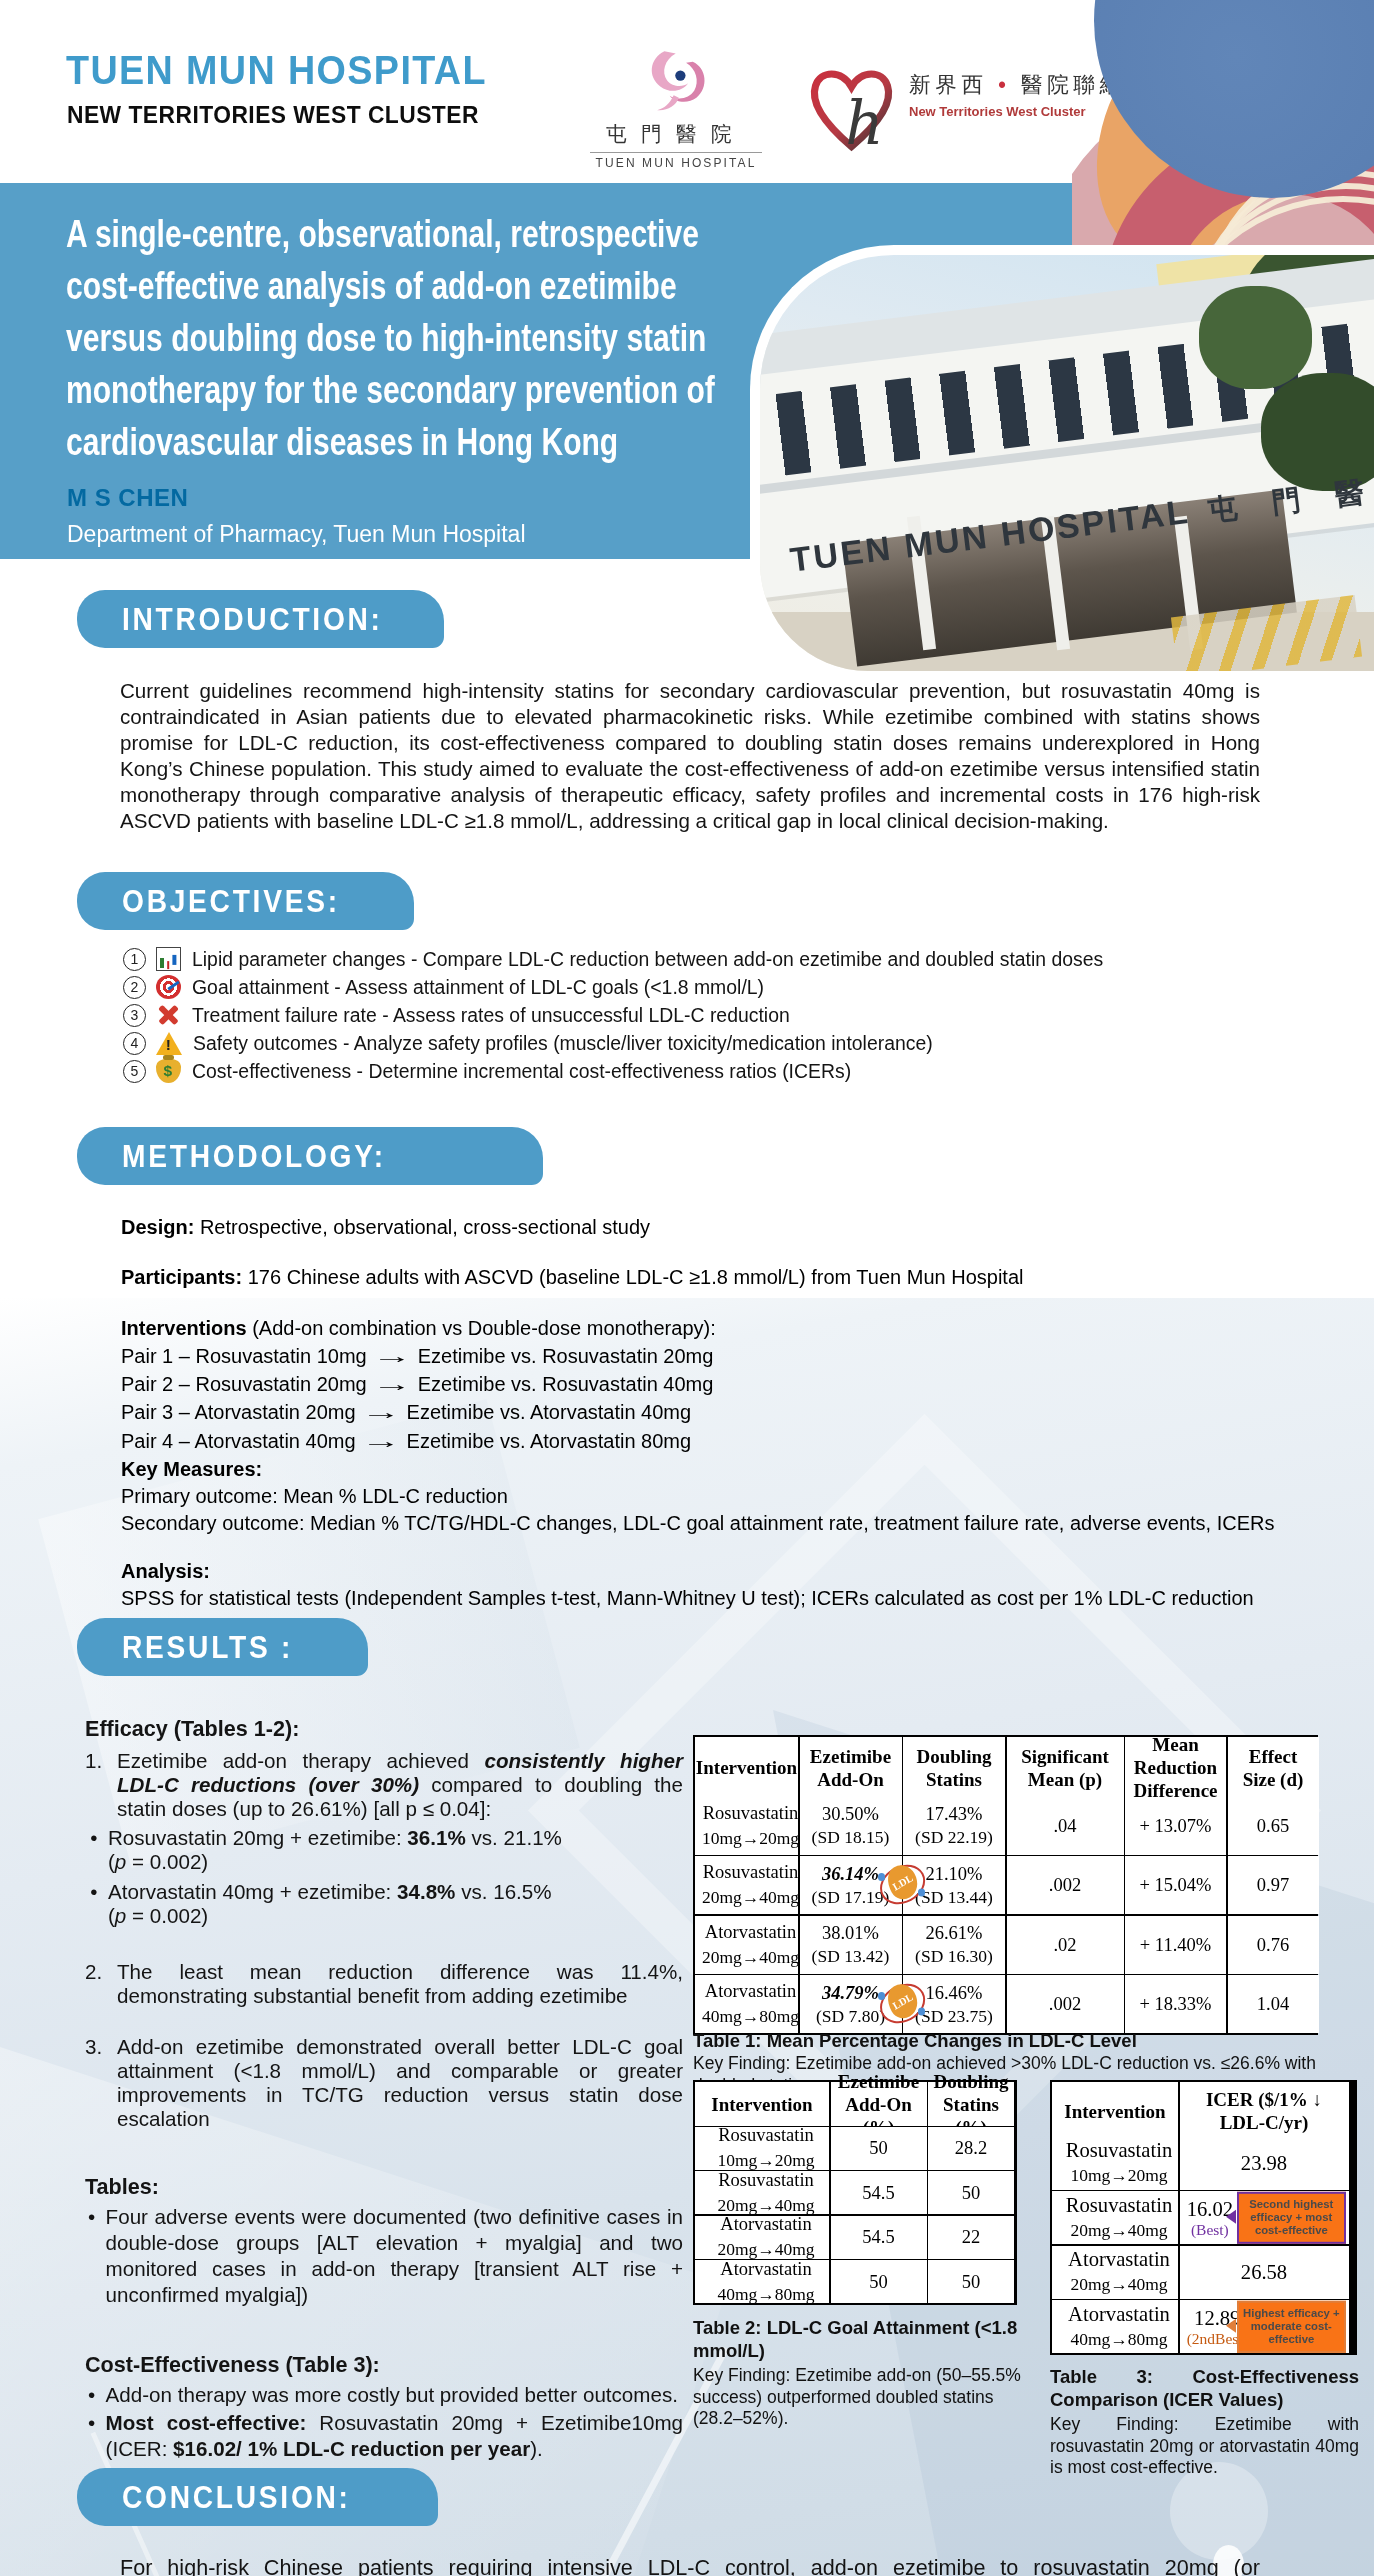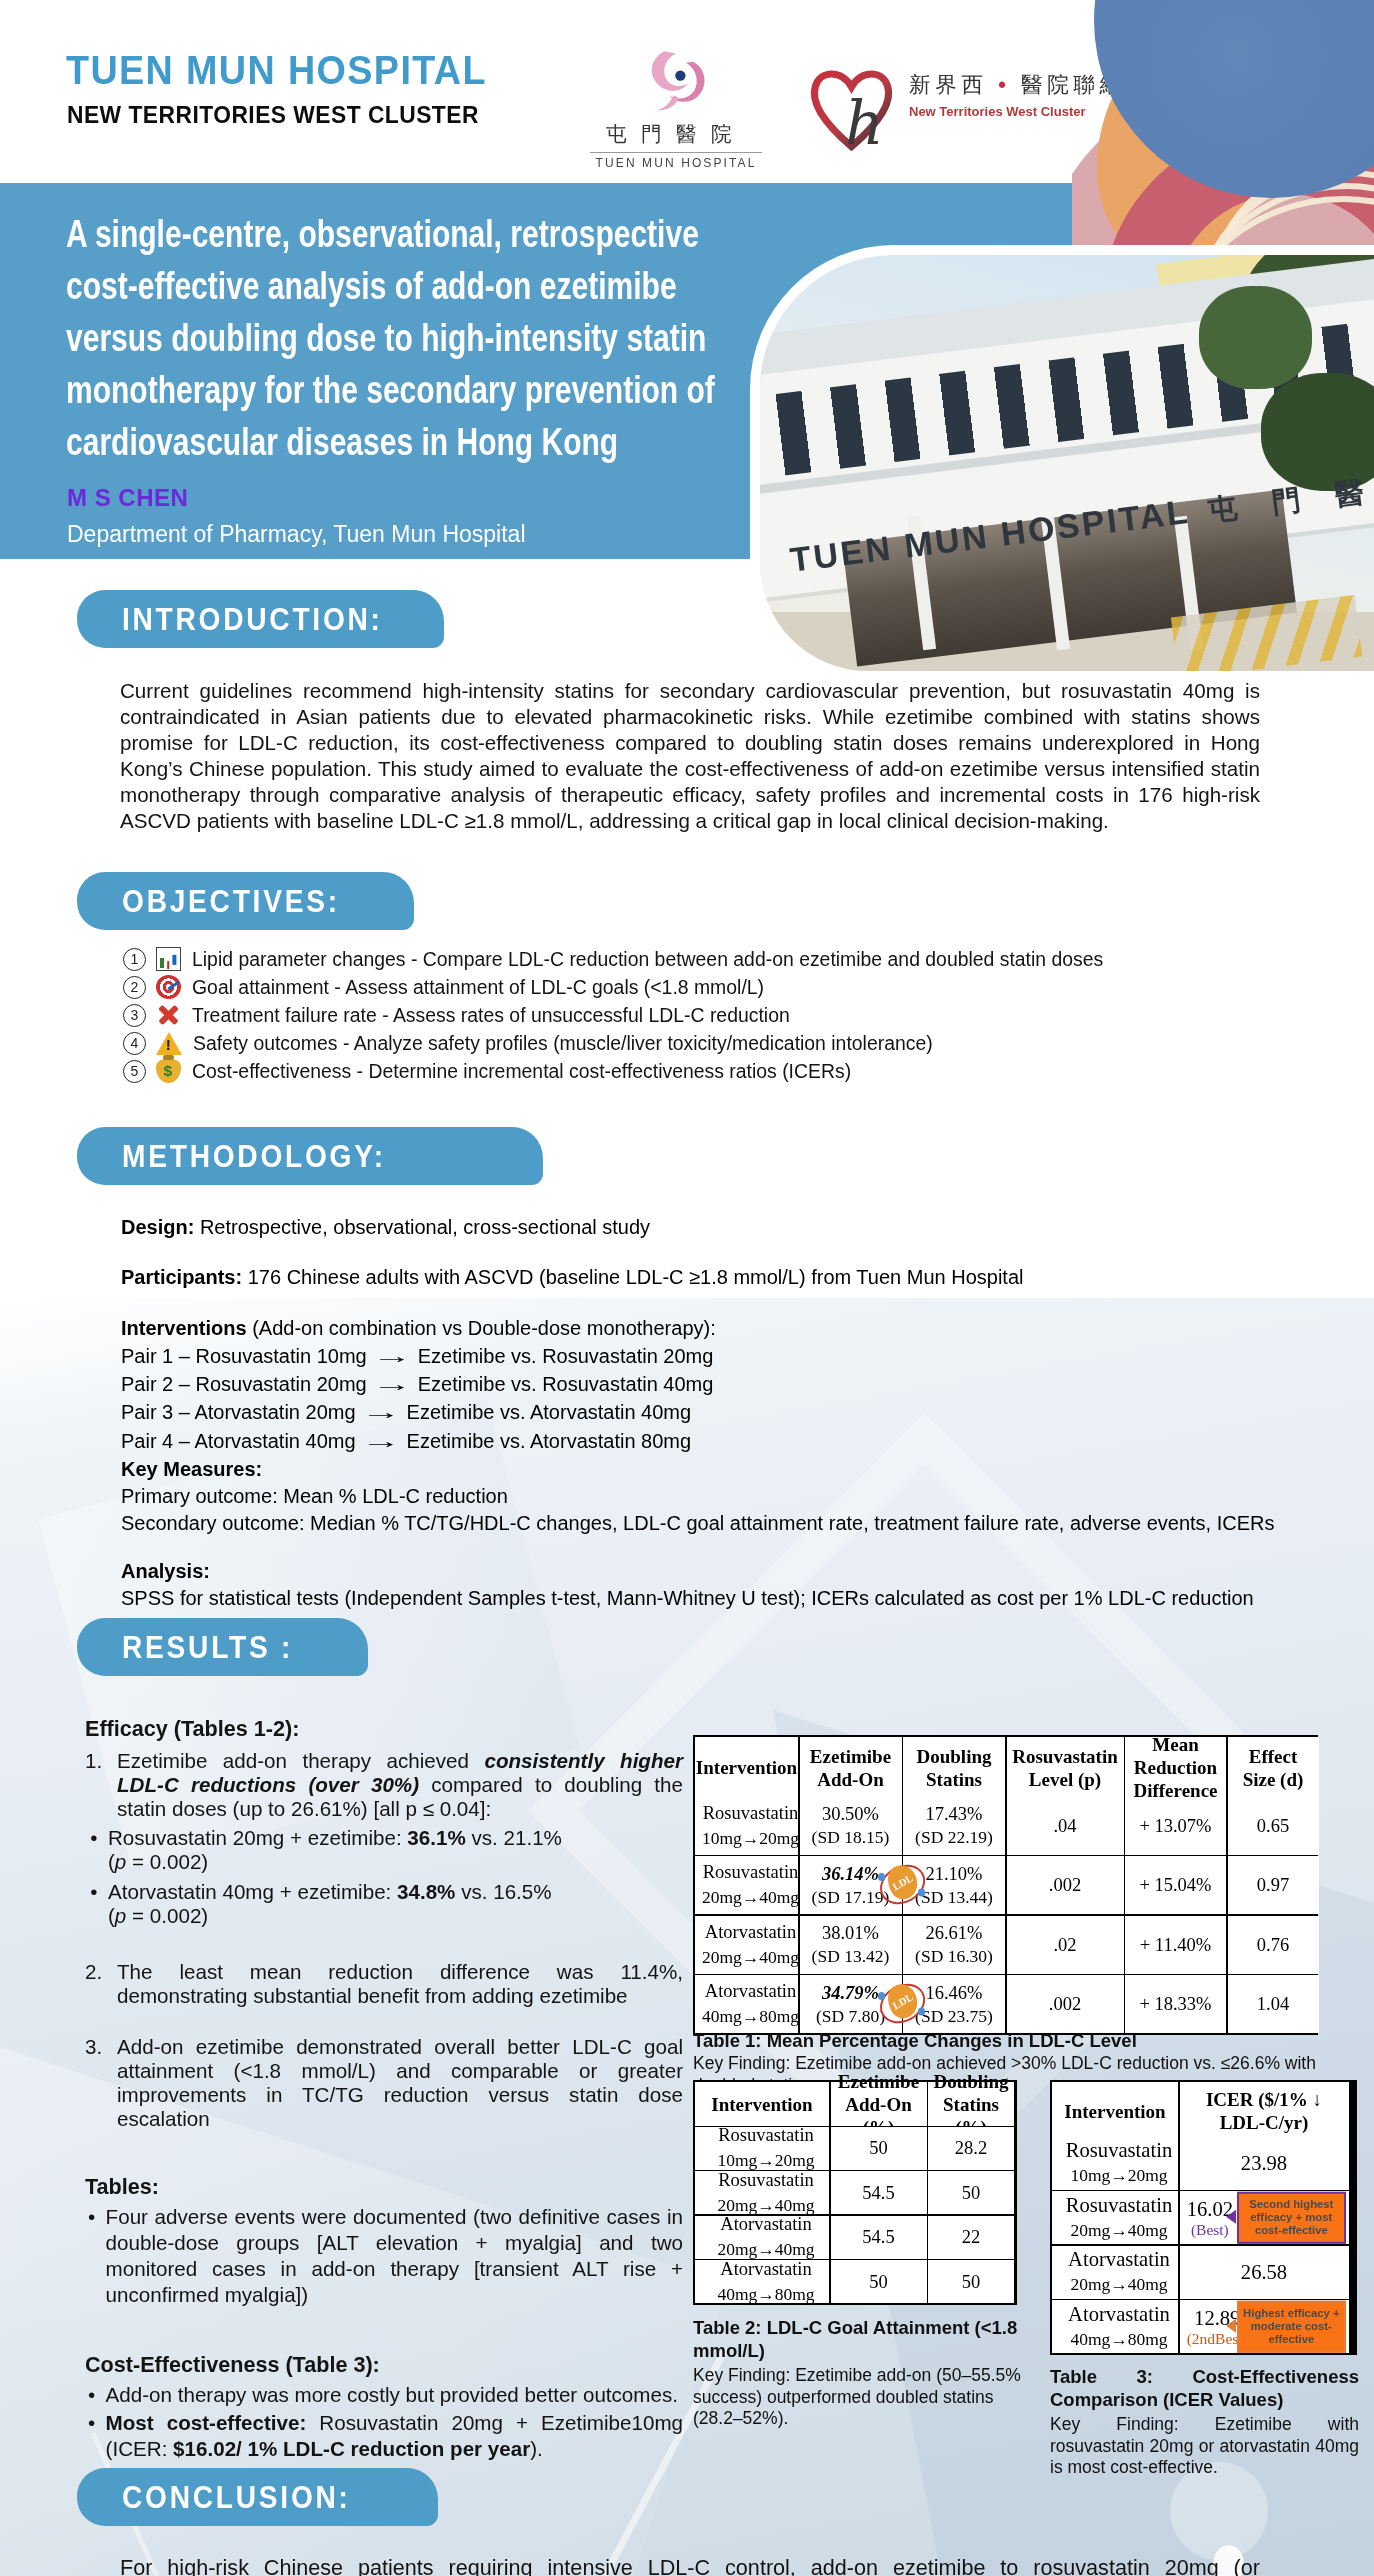--- a/index.html
+++ b/index.html
@@ -46,21 +46,21 @@
   .dc2{right:-131px;top:170px;width:314px;height:314px;}
   .dc3{right:-142px;top:183px;width:340px;height:340px;}
   .dc4{right:-152px;top:196px;width:366px;height:366px;}
   .d-blue{position:absolute;right:-75px;top:-157px;width:355px;height:355px;border-radius:50%;
     background:radial-gradient(circle at 40% 60%, #6186b8 0%, #5b80b3 55%, #54779f 100%);}
 
   
   .band{position:absolute;left:0;top:183px;width:1374px;height:376px;background:#579fc8;z-index:1;}
   .title-wrap{position:absolute;left:66px;top:208px;z-index:1;transform:scaleX(0.79);transform-origin:0 0;}
   .tline{font-size:38px;line-height:52px;font-weight:bold;color:#fff;white-space:nowrap;}
-  .author{position:absolute;left:67px;top:484px;font-size:24px;font-weight:bold;color:#6d28d9;letter-spacing:0.5px;z-index:1;}
+  .author{position:absolute;left:67px;top:484px;font-size:24px;font-weight:bold;color:#0369a1;letter-spacing:0.5px;z-index:1;}
   .affil{position:absolute;left:67px;top:521px;font-size:23px;color:#fff;z-index:1;}
 
   
   .photo{position:absolute;left:750px;top:245px;width:614px;height:416px;z-index:3;
     border:10.3px solid #fff;border-right:none;border-radius:144px 0 0 118px;overflow:hidden;
     background:linear-gradient(195deg,#cfe3f0 0%,#dfeaf2 35%,#eef0ec 70%,#efece2 100%);}
   .ph-yellow{position:absolute;right:-15.5px;top:-5.2px;width:222px;height:206px;background:#efe3a6;transform:rotate(-7deg);}
   .ph-parapet{position:absolute;left:-31px;top:36px;width:773px;height:49px;background:#dfe4e6;transform:rotate(-7deg);}
   .ph-facade{position:absolute;left:-31px;top:77px;width:773px;height:222px;background:#f4f5f2;transform:rotate(-7deg);
     box-shadow:0 4.1px 0 rgba(0,0,0,0.08);}
@@ -382,21 +382,21 @@
   <div class="rescol" style="top:2352px;">
     <div class="sub-h">Cost-Effectiveness (Table 3):</div>
     <div class="sbullet">Add-on therapy was more costly but provided better outcomes.</div>
     <div class="sbullet"><span><span style="font-weight: bold;">Most cost-effective:</span><span> Rosuvastatin 20mg + Ezetimibe10mg (ICER: </span><span style="font-weight: bold;">$16.02/ 1% LDL-C reduction per year</span><span>).</span></span></div>
   </div>
 
   <div id="tbl1" class="tbl">
       <div class="cell h">Intervention</div>
       <div class="cell h">Ezetimibe Add-On</div>
       <div class="cell h">Doubling Statins</div>
-      <div class="cell h">Rosuvastatin Level (p)</div>
+      <div class="cell h">Significant Mean (p)</div>
       <div class="cell h">Mean Reduction Difference</div>
       <div class="cell h">Effect Size (d)</div>
       <div class="cell b">
         <div><span class="v">Rosuvastatin</span><div class="sub">10mg→20mg</div></div>
       </div>
       <div class="cell">
         <div><span class="v">30.50%</span><div class="sub">(SD 18.15)</div></div>
       </div>
       <div class="cell">
         <div><span class="v">17.43%</span><div class="sub">(SD 22.19)</div></div>

